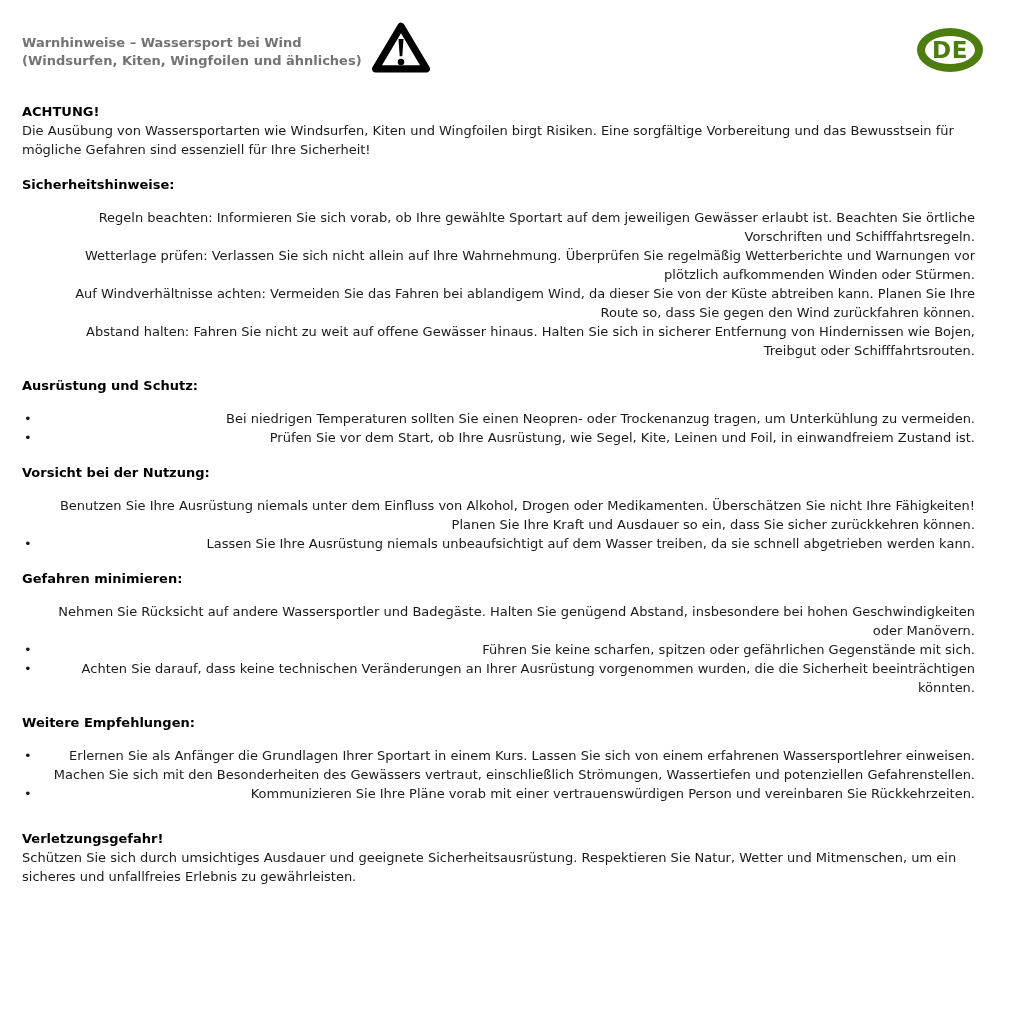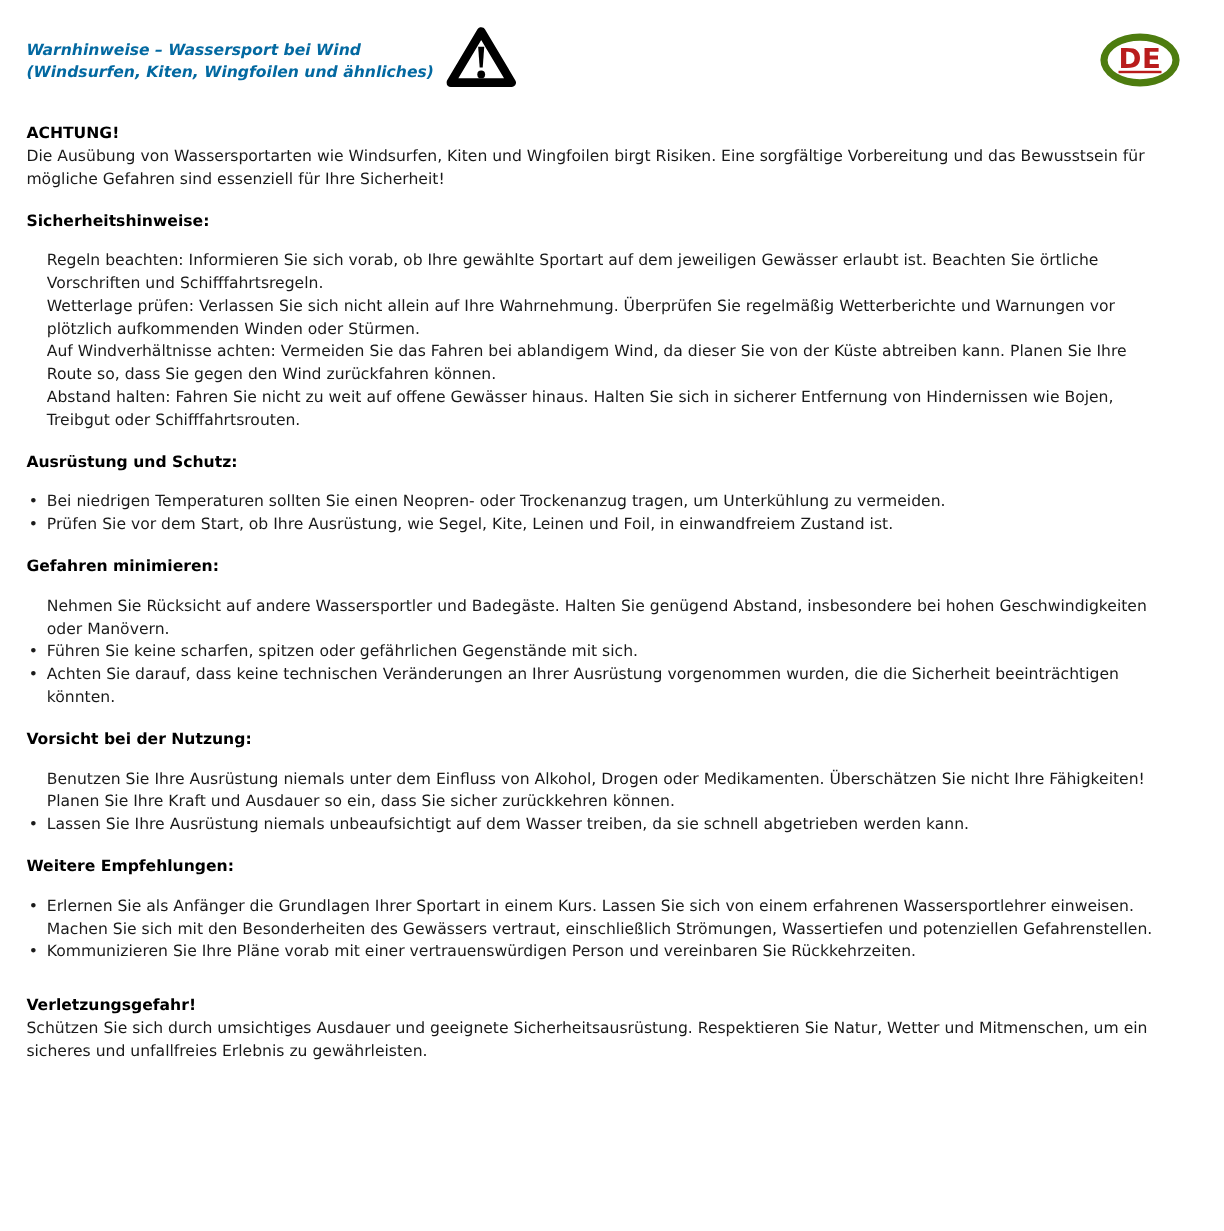--- a/index.html
+++ b/index.html
@@ -10,42 +10,42 @@
     font-family: "DejaVu Sans", "Liberation Sans", sans-serif;
     font-size: 13px;
     line-height: 19px;
     color: #1a1a1a;
     overflow: hidden;
   }
   .page { padding: 20px 45px 0 22px; }
 
   
   .doc-header { display: flex; align-items: flex-start; }
-  .doc-title { font-weight: bold; color: #0369a1; padding-top: 14px; line-height: 18px; white-space: nowrap; font-style: italic; }
+  .doc-title { font-weight: bold; color: #737373; padding-top: 14px; line-height: 18px; white-space: nowrap; }
   .warn-triangle { margin-left: 10px; margin-top: 0; flex: none; }
   .de-badge {
     margin-left: auto; margin-top: 8px; margin-right: -8px;
     width: 66px; height: 44px; flex: none;
-    border: 6px solid #4d7c0f; border-radius: 50%;
+    border: 8px solid #4d7c0f; border-radius: 50%;
     display: flex; align-items: center; justify-content: center;
-    font-weight: bold; font-size: 23px; color: #b91c1c; letter-spacing: 0.5px; text-decoration: underline;
+    font-weight: bold; font-size: 23px; color: #4d7c0f; letter-spacing: 0.5px;
   }
 
   
   .section { margin-top: 16px; }
   .section.tight { margin-top: 26px; }
   .heading { font-weight: bold; color: #000; font-size: 13px; line-height: 19px; }
   .body-text { margin-top: 0; }
   .items { margin-top: 14px; }
   .section.tight .body-text { margin-top: 0; }
 
   .item { display: flex; padding-left: 2px; }
   .item .marker { width: 15px; flex: none; }
   .item.bullet .marker::before { content: "\2022"; }
-  .item .item-text { flex: 1; }
+  .item .item-text { flex: 1; text-align: right; }
 </style>
 </head>
 <body>
 
 <div class="page">
 
   <header class="doc-header">
     <div class="doc-title">
       <div>Warnhinweise – Wassersport bei Wind</div>
       <div>(Windsurfen, Kiten, Wingfoilen und ähnliches)</div>
@@ -95,47 +95,47 @@
           <span class="item-text">Bei niedrigen Temperaturen sollten Sie einen Neopren- oder Trockenanzug tragen, um Unterkühlung zu vermeiden.</span>
         </div>
       <div class="item bullet">
           <span class="marker"></span>
           <span class="item-text">Prüfen Sie vor dem Start, ob Ihre Ausrüstung, wie Segel, Kite, Leinen und Foil, in einwandfreiem Zustand ist.</span>
         </div>
     </div>
   </section>
 
   <section class="section">
+    <h3 class="heading">Vorsicht bei der Nutzung:</h3>
+    <div class="items">
+      <div class="item plain">
+          <span class="marker"></span>
+          <span class="item-text">Benutzen Sie Ihre Ausrüstung niemals unter dem Einfluss von Alkohol, Drogen oder Medikamenten. Überschätzen Sie nicht Ihre Fähigkeiten! Planen Sie Ihre Kraft und Ausdauer so ein, dass Sie sicher zurückkehren können.</span>
+        </div>
+      <div class="item bullet">
+          <span class="marker"></span>
+          <span class="item-text">Lassen Sie Ihre Ausrüstung niemals unbeaufsichtigt auf dem Wasser treiben, da sie schnell abgetrieben werden kann.</span>
+        </div>
+    </div>
+  </section>
+
+  <section class="section">
     <h3 class="heading">Gefahren minimieren:</h3>
     <div class="items">
       <div class="item plain">
           <span class="marker"></span>
           <span class="item-text">Nehmen Sie Rücksicht auf andere Wassersportler und Badegäste. Halten Sie genügend Abstand, insbesondere bei hohen Geschwindigkeiten oder Manövern.</span>
         </div>
       <div class="item bullet">
           <span class="marker"></span>
           <span class="item-text">Führen Sie keine scharfen, spitzen oder gefährlichen Gegenstände mit sich.</span>
         </div>
       <div class="item bullet">
           <span class="marker"></span>
           <span class="item-text">Achten Sie darauf, dass keine technischen Veränderungen an Ihrer Ausrüstung vorgenommen wurden, die die Sicherheit beeinträchtigen könnten.</span>
-        </div>
-    </div>
-  </section>
-
-  <section class="section">
-    <h3 class="heading">Vorsicht bei der Nutzung:</h3>
-    <div class="items">
-      <div class="item plain">
-          <span class="marker"></span>
-          <span class="item-text">Benutzen Sie Ihre Ausrüstung niemals unter dem Einfluss von Alkohol, Drogen oder Medikamenten. Überschätzen Sie nicht Ihre Fähigkeiten! Planen Sie Ihre Kraft und Ausdauer so ein, dass Sie sicher zurückkehren können.</span>
-        </div>
-      <div class="item bullet">
-          <span class="marker"></span>
-          <span class="item-text">Lassen Sie Ihre Ausrüstung niemals unbeaufsichtigt auf dem Wasser treiben, da sie schnell abgetrieben werden kann.</span>
         </div>
     </div>
   </section>
 
   <section class="section">
     <h3 class="heading">Weitere Empfehlungen:</h3>
     <div class="items">
       <div class="item bullet">
           <span class="marker"></span>
           <span class="item-text">Erlernen Sie als Anfänger die Grundlagen Ihrer Sportart in einem Kurs. Lassen Sie sich von einem erfahrenen Wassersportlehrer einweisen.</span>

